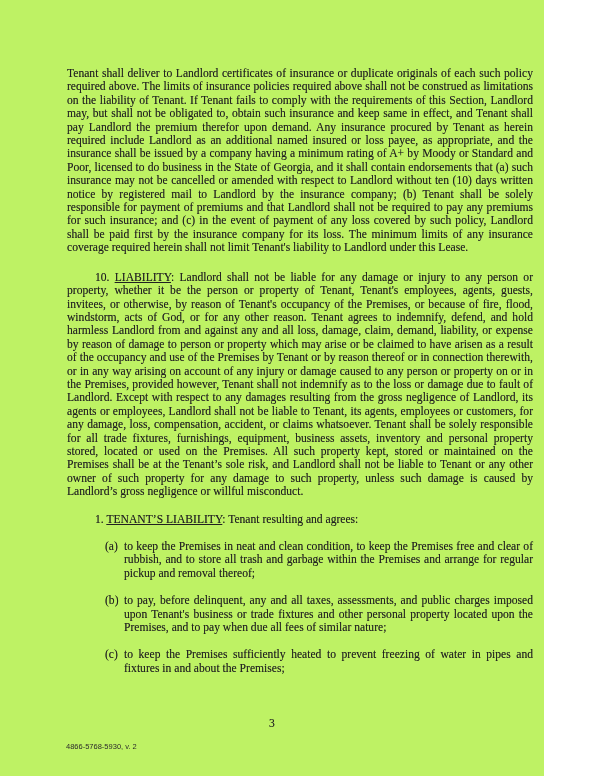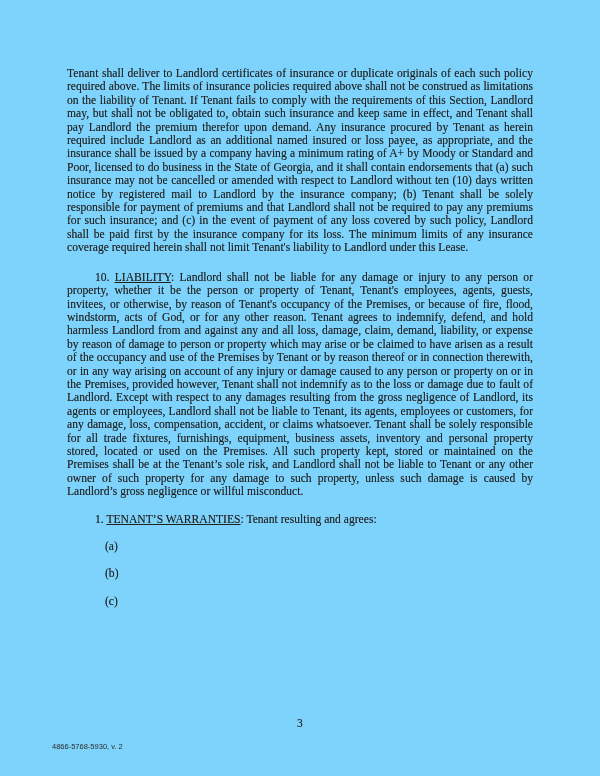--- a/index.html
+++ b/index.html
@@ -4,23 +4,23 @@
 <style>
   html, body { margin: 0; padding: 0; }
   body {
     width: 600px;
     height: 776px;
     background: #ffffff;
     overflow: hidden;
   }
   .page {
     position: relative;
-    width: 600px;
+    width: 544px;
     height: 776px;
-    background: #7dd3fc;
+    background: #bef264;
     font-family: "Liberation Serif", "DejaVu Serif", serif;
     font-size: 11.6px;
     line-height: 13.4px;
     color: #212121;
     text-shadow: 0 0 0.5px rgba(33,33,33,0.45);
   }
   .content {
     position: absolute;
     left: 67px;
     top: 67px;
@@ -50,52 +50,55 @@
   }
   .page-number {
     position: absolute;
     top: 717px;
     left: 0;
     width: 100%;
     text-align: center;
   }
   .doc-id {
     position: absolute;
-    left: 52px;
+    left: 66px;
     top: 742px;
     font-family: "Liberation Sans", "DejaVu Sans", sans-serif;
     font-size: 7.5px;
     line-height: 9px;
     color: #2b2b2b;
     text-shadow: none;
     text-align: right;
   }
 </style>
 </head>
 <body>
 
 <div class="page">
   <div class="content">
 
     <p class="para">Tenant shall deliver to Landlord certificates of insurance or duplicate originals of each such policy required above. The limits of insurance policies required above shall not be construed as limitations on the liability of Tenant. If Tenant fails to comply with the requirements of this Section, Landlord may, but shall not be obligated to, obtain such insurance and keep same in effect, and Tenant shall pay Landlord the premium therefor upon demand. Any insurance procured by Tenant as herein required include Landlord as an additional named insured or loss payee, as appropriate, and the insurance shall be issued by a company having a minimum rating of A+ by Moody or Standard and Poor, licensed to do business in the State of Georgia, and it shall contain endorsements that (a) such insurance may not be cancelled or amended with respect to Landlord without ten (10) days written notice by registered mail to Landlord by the insurance company; (b) Tenant shall be solely responsible for payment of premiums and that Landlord shall not be required to pay any premiums for such insurance; and (c) in the event of payment of any loss covered by such policy, Landlord shall be paid first by the insurance company for its loss. The minimum limits of any insurance coverage required herein shall not limit Tenant's liability to Landlord under this Lease.</p>
 
     <p class="para section section-10"><span class="sec-num">10.</span> <span class="sec-title">LIABILITY</span><span class="sec-body">: Landlord shall not be liable for any damage or injury to any person or property, whether it be the person or property of Tenant, Tenant's employees, agents, guests, invitees, or otherwise, by reason of Tenant's occupancy of the Premises, or because of fire, flood, windstorm, acts of God, or for any other reason. Tenant agrees to indemnify, defend, and hold harmless Landlord from and against any and all loss, damage, claim, demand, liability, or expense by reason of damage to person or property which may arise or be claimed to have arisen as a result of the occupancy and use of the Premises by Tenant or by reason thereof or in connection therewith, or in any way arising on account of any injury or damage caused to any person or property on or in the Premises, provided however, Tenant shall not indemnify as to the loss or damage due to fault of Landlord. Except with respect to any damages resulting from the gross negligence of Landlord, its agents or employees, Landlord shall not be liable to Tenant, its agents, employees or customers, for any damage, loss, compensation, accident, or claims whatsoever. Tenant shall be solely responsible for all trade fixtures, furnishings, equipment, business assets, inventory and personal property stored, located or used on the Premises. All such property kept, stored or maintained on the Premises shall be at the Tenant’s sole risk, and Landlord shall not be liable to Tenant or any other owner of such property for any damage to such property, unless such damage is caused by Landlord’s gross negligence or willful misconduct.</span></p>
 
-    <p class="para section section-11"><span class="sec-num">1.</span> <span class="sec-title">TENANT’S WARRANTIES</span><span class="sec-body">: Tenant resulting and agrees:</span></p>
+    <p class="para section section-11"><span class="sec-num">1.</span> <span class="sec-title">TENANT’S LIABILITY</span><span class="sec-body">: Tenant resulting and agrees:</span></p>
 
     <div class="list-item">
       <span class="marker">(a)</span>
+      <span class="item-text">to keep the Premises in neat and clean condition, to keep the Premises free and clear of rubbish, and to store all trash and garbage within the Premises and arrange for regular pickup and removal thereof;</span>
     </div>
 
     <div class="list-item">
       <span class="marker">(b)</span>
+      <span class="item-text">to pay, before delinquent, any and all taxes, assessments, and public charges imposed upon Tenant's business or trade fixtures and other personal property located upon the Premises, and to pay when due all fees of similar nature;</span>
     </div>
 
     <div class="list-item">
       <span class="marker">(c)</span>
+      <span class="item-text">to keep the Premises sufficiently heated to prevent freezing of water in pipes and fixtures in and about the Premises;</span>
     </div>
 
   </div>
 
   <div class="page-number">3</div>
 
   <div class="doc-id">4866-5768-5930, v. 2</div>
 </div>
 
 </body></html>

